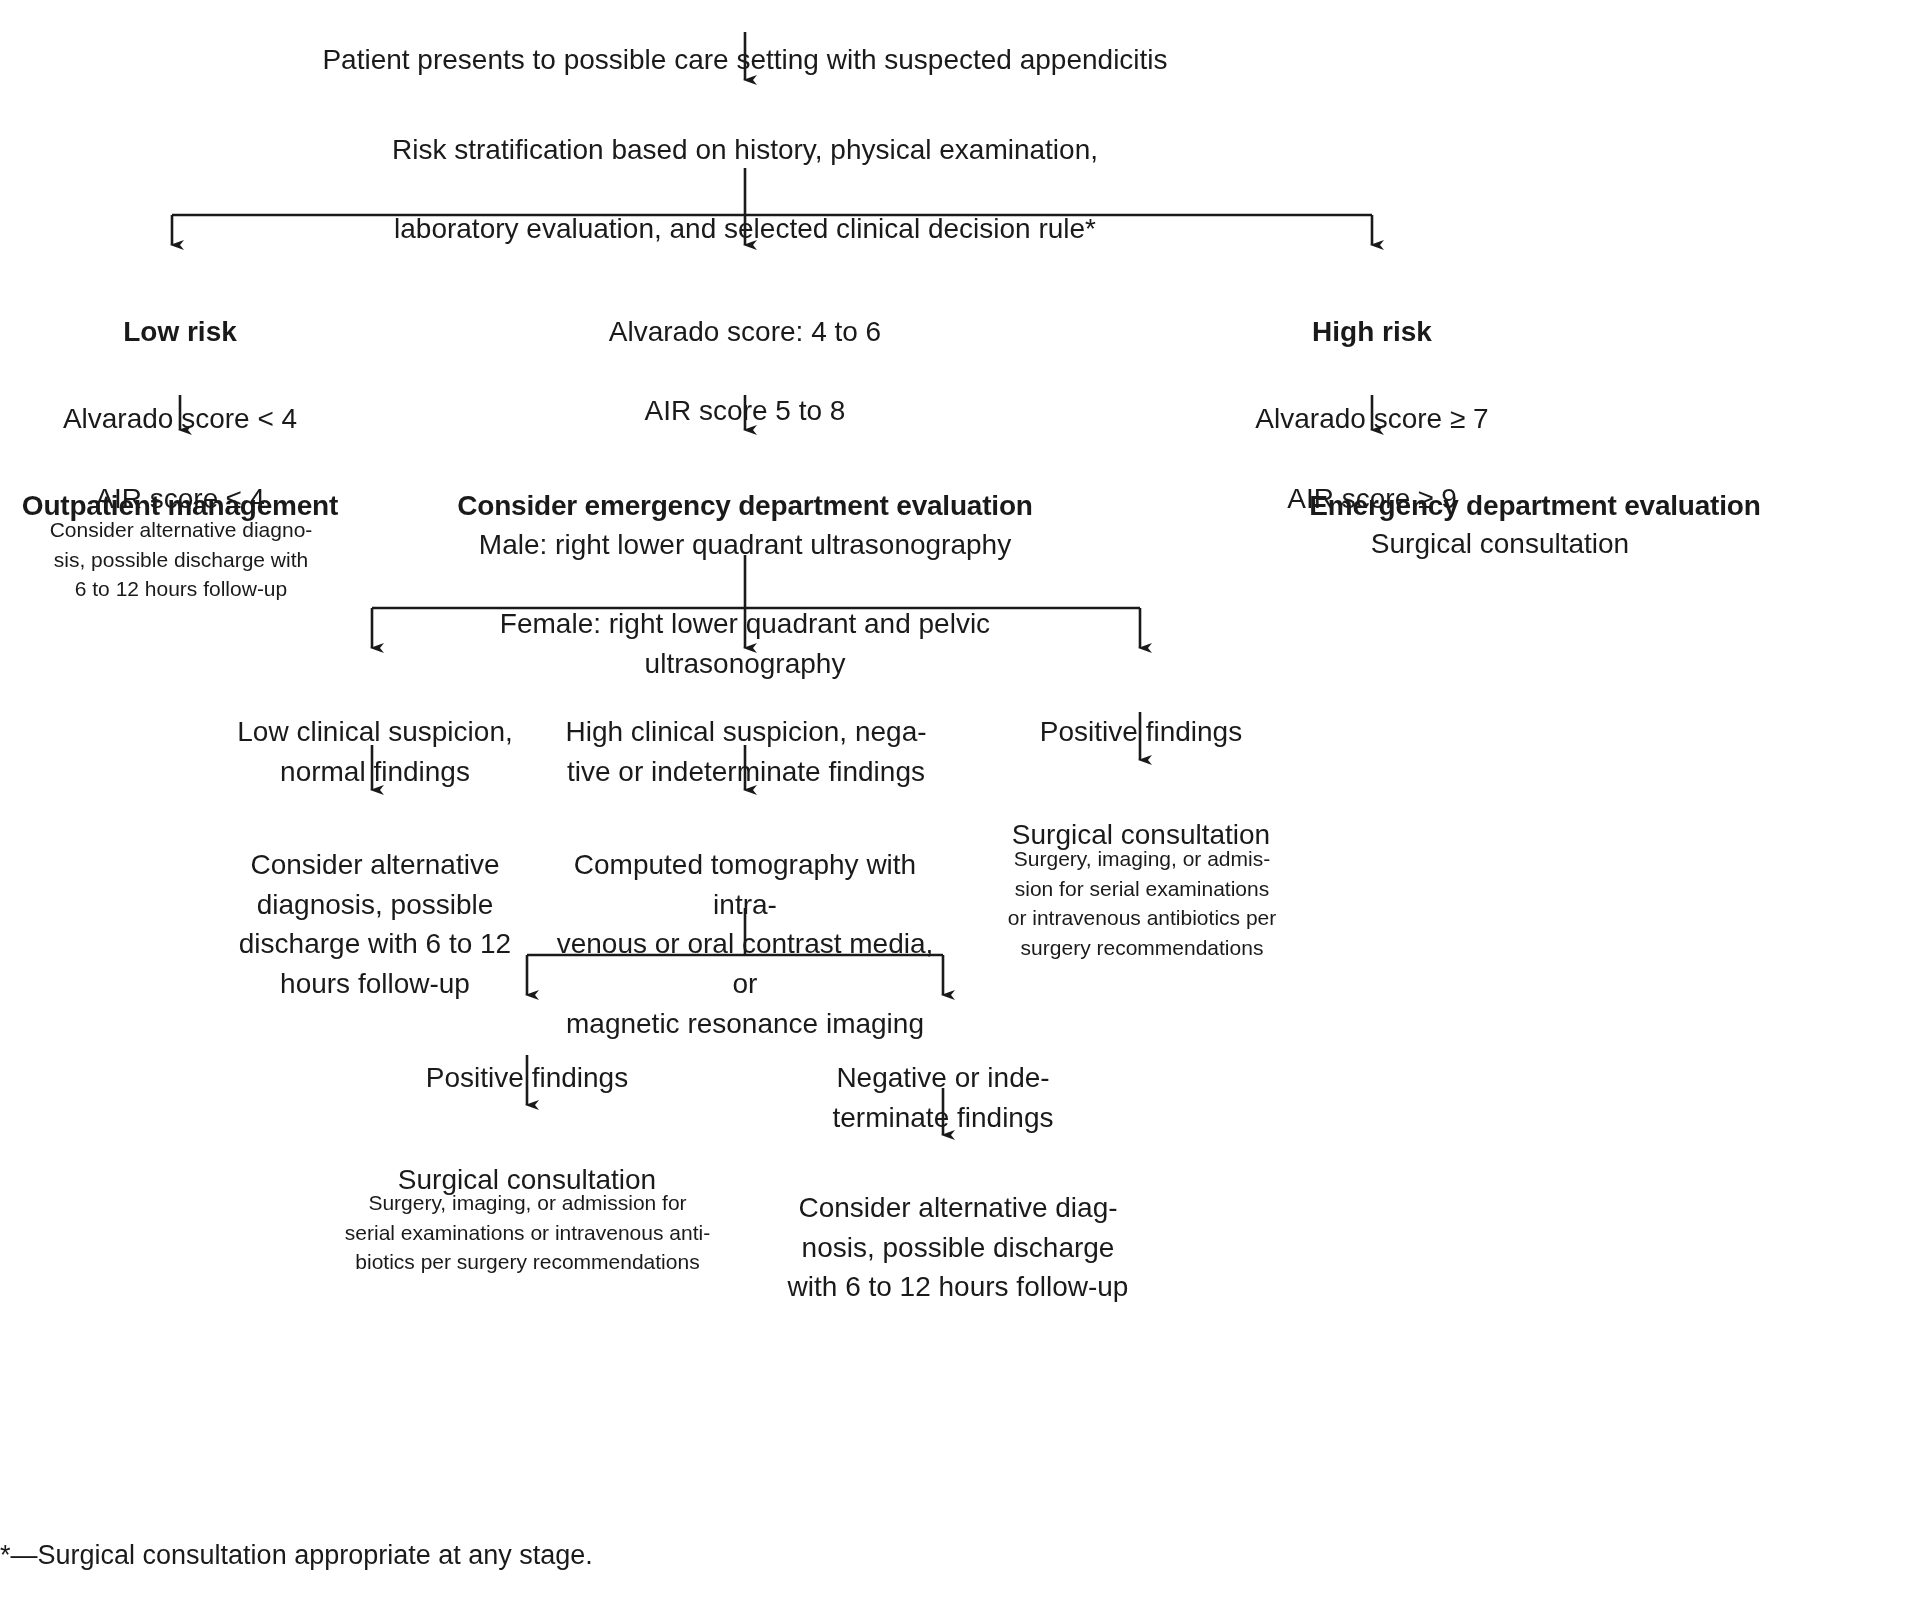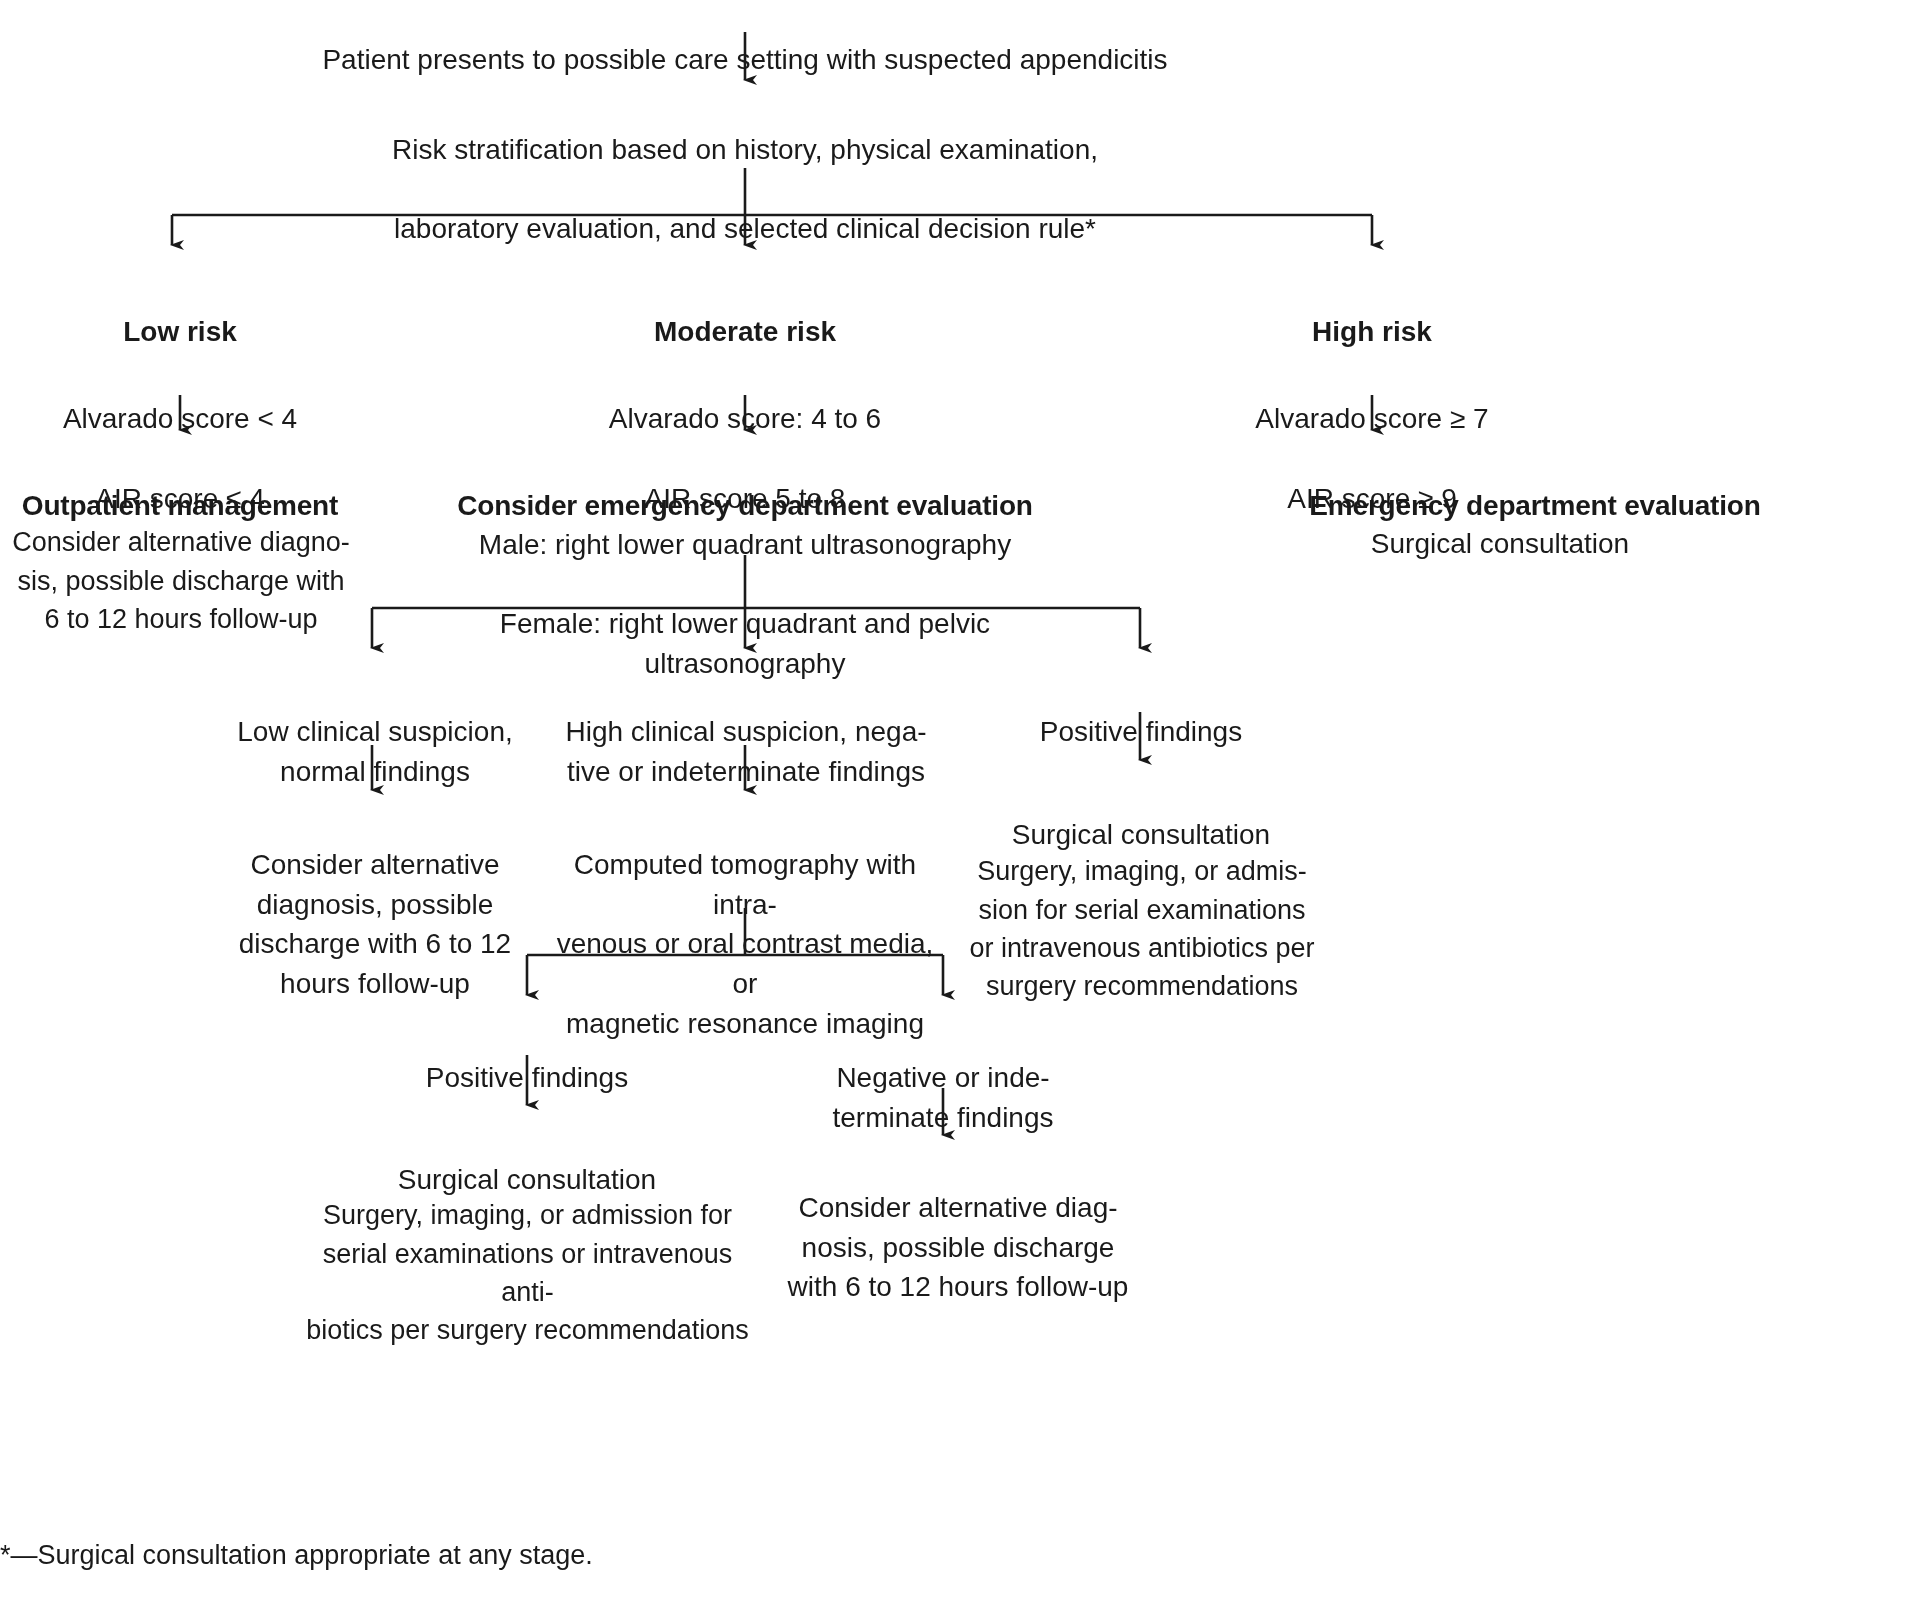--- a/index.html
+++ b/index.html
@@ -19,21 +19,21 @@
     overflow: hidden;
   }
   .node {
     position: absolute;
     text-align: center;
     line-height: 1.42;
     color: #1a1a1a;
     white-space: pre-line;
   }
   .t28 { font-size: 28px; }
-  .t27 { font-size: 27px; }
+  .t27 { font-size: 21px; }
   .bold {
     font-weight: bold;
     letter-spacing: -0.2px;
   }
   .hdr {
     display: block;
     font-weight: bold;
     margin-bottom: 8px;
   }
   .sub { display: block; }
@@ -108,21 +108,20 @@
     <span class="sub">laboratory evaluation, and selected clinical decision rule*</span>
   </div>
 
   <div class="node t28" style="left:0px; top:272px; width:360px;">
     <span class="hdr">Low risk</span>
     <span class="sub">Alvarado score &lt; 4</span>
     <span class="sub">AIR score ≤ 4</span>
   </div>
 
   <div class="node t28" style="left:565px; top:272px; width:360px;">
-    <span class="hdr">Moderate risk</span>
     <span class="sub">Alvarado score: 4 to 6</span>
     <span class="sub">AIR score 5 to 8</span>
   </div>
 
   <div class="node t28" style="left:1192px; top:272px; width:360px;">
     <span class="hdr">High risk</span>
     <span class="sub">Alvarado score ≥ 7</span>
     <span class="sub">AIR score ≥ 9</span>
   </div>
 

